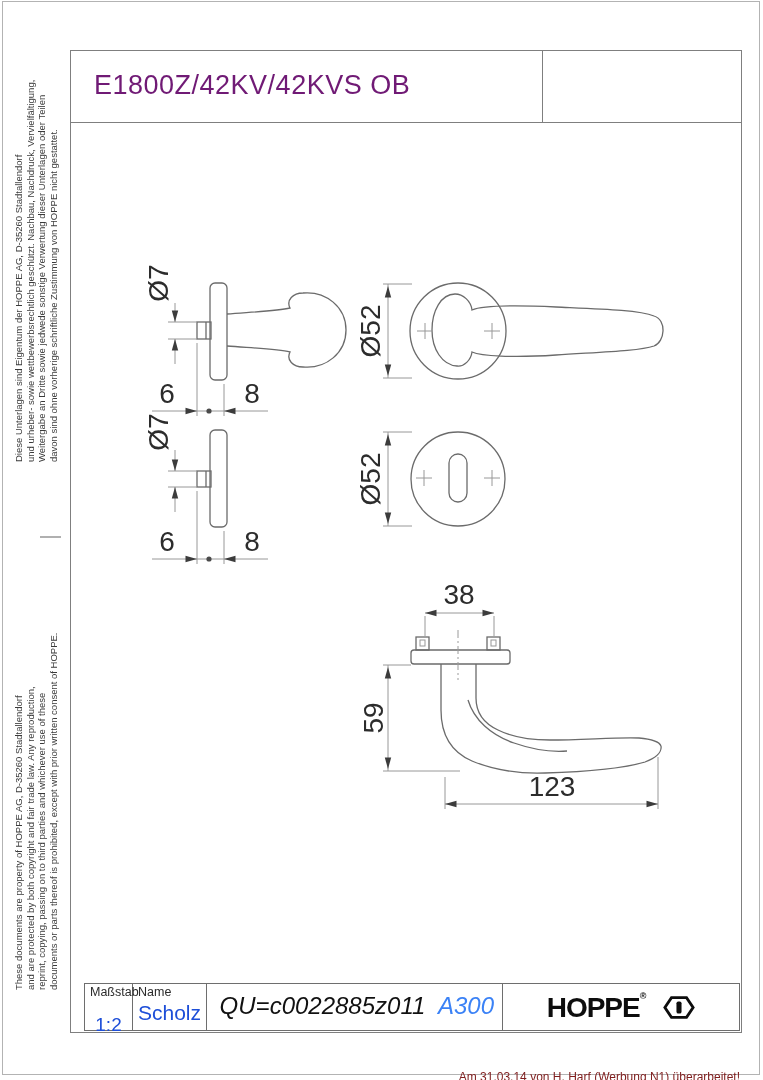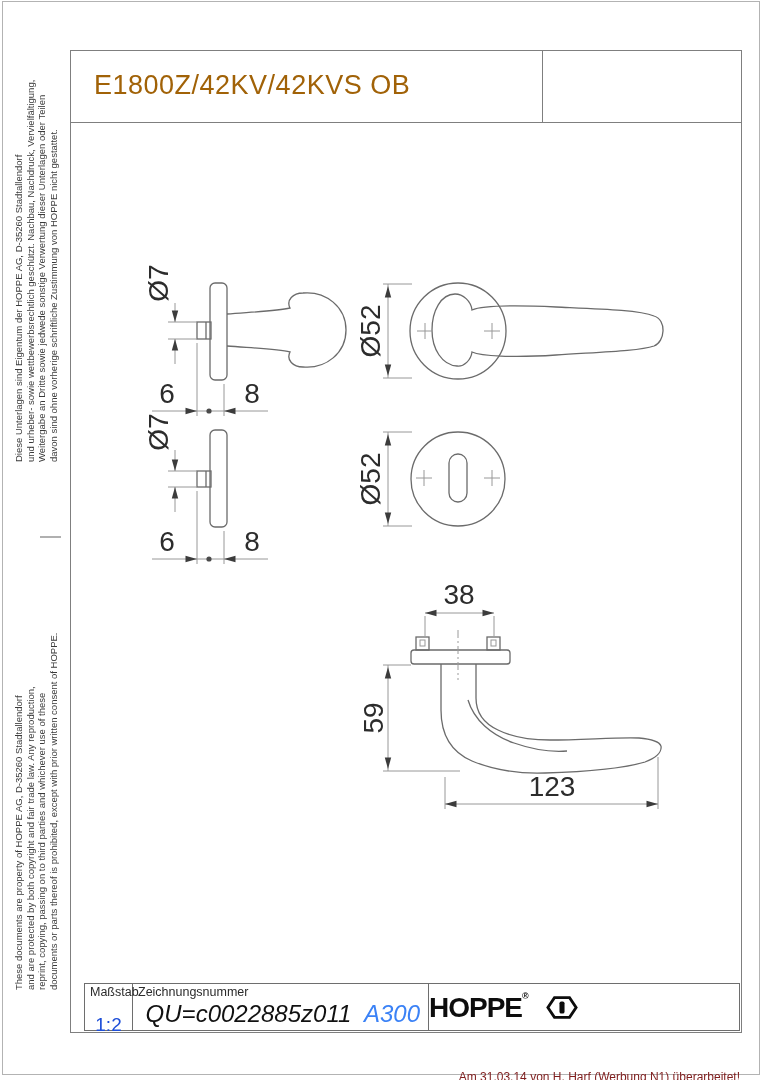--- a/index.html
+++ b/index.html
@@ -3,41 +3,41 @@
 <meta charset="utf-8">
 <style>
   html,body{margin:0;padding:0;background:#fff;}
   body{width:763px;height:1080px;position:relative;overflow:hidden;
        font-family:"Liberation Sans",sans-serif;color:#222;}
   .abs{position:absolute;}
   #page-border{left:2px;top:1px;width:756px;height:1072px;border:1px solid #b3b3b3;}
   #frame{left:70px;top:50px;width:670px;height:981px;border:1px solid #7f7f7f;}
   #title-band-divider-h{left:70px;top:122px;width:671px;height:1px;background:#7f7f7f;}
   #title-band-divider-v{left:542px;top:50px;width:1px;height:72px;background:#7f7f7f;}
-  #sheet-title{left:94px;top:70px;font-size:27px;letter-spacing:.5px;color:#a16207;white-space:nowrap;}
+  #sheet-title{left:94px;top:70px;font-size:27px;letter-spacing:.5px;color:#701a75;white-space:nowrap;}
   .legal{transform:rotate(-90deg);transform-origin:0 0;font-size:9.5px;line-height:11.6px;
          color:#3a3a3a;white-space:pre;}
   #legal-de{left:13px;top:462px;width:420px;}
   #legal-en{left:13px;top:990px;width:360px;}
   #edge-tick{left:40px;top:536px;width:21px;height:2px;background:#b0b0b0;}
   
   #title-block{left:84px;top:983px;width:656px;height:48px;border:1px solid #6e6e6e;
                display:flex;box-sizing:border-box;background:#fff;}
   .tb-cell{border-right:1px solid #6e6e6e;display:flex;flex-direction:column;box-sizing:border-box;}
   .tb-cell:last-child{border-right:none;}
   .tb-label{font-size:12.5px;color:#2b2b2b;padding:2px 0 0 5px;line-height:13px;}
   .tb-value{flex:1;display:flex;align-items:center;justify-content:center;
             font-size:19px;color:#1d4ed8;padding-bottom:3px;}
   .w-scale{width:48px;gap:15px;} .w-name{width:74px;} .w-date{width:104px;} .w-dnr{width:296px;}
   .w-logo{flex:1;}
   .tb-name .tb-value{font-size:21px;} .tb-date .tb-value{font-size:19px;}
   .dnr-row{flex:1;display:flex;align-items:center;padding-bottom:2px;font-style:italic;}
   .dnr-val{flex:1;text-align:center;font-size:24px;color:#111;}
   .dnr-code{font-size:24px;color:#3b82f6;padding-right:8px;}
-  .logo-wrap{flex:1;display:flex;align-items:center;gap:18px;}
+  .logo-wrap{flex:1;display:flex;align-items:center;justify-content:center;gap:18px;}
   .brand{font-size:28px;font-weight:700;letter-spacing:-1px;color:#0d0d0d;}
   .brand sup{font-size:9px;font-weight:700;vertical-align:18px;}
   #revision-note{top:1070px;right:23px;font-size:12px;color:#7f1d1d;white-space:nowrap;}
   
   #drawing{left:0;top:0;}
   .ol{fill:none;stroke:#6b6b6b;stroke-width:1.3;}
   .dl{fill:none;stroke:#989898;stroke-width:1;}
   .ar{fill:#3c3c3c;stroke:none;}
   .dot{fill:#4a4a4a;stroke:none;}
   .cl{fill:none;stroke:#9a9a9a;stroke-width:1;stroke-dasharray:8 3 2 3;}
@@ -150,22 +150,25 @@
     <path class="ar" d="M658,804 l-11.5,-3.2 l0,6.4 Z"></path>
     <text class="dt" x="552" y="796" text-anchor="middle">123</text>
   </g>
 </svg>
 
 <div class="abs" id="title-block">
   <div class="tb-cell w-scale">
     <div class="tb-label">Maßstab</div>
     <div class="tb-value">1:2</div>
   </div>
+  <div class="tb-cell w-name tb-name">
+    <div class="tb-label">Name</div>
+    <div class="tb-value">Scholz</div>
+  </div>
   <div class="tb-cell w-dnr">
-    <div class="tb-label">Zeichnungsnummer</div>
     <div class="dnr-row">
       <div class="dnr-val">QU=c0022885z011</div>
       <div class="dnr-code">A300</div>
     </div>
   </div>
   <div class="tb-cell w-logo">
     <div class="logo-wrap">
       <span class="brand"><span>HOPPE</span><sup>®</sup></span>
       <svg width="32" height="27" viewBox="0 0 34 28">
         <path d="M9,3.5 L25,3.5 L32,14 L25,24.5 L9,24.5 L2,14 Z" fill="none" stroke="#0d0d0d" stroke-width="3"></path>

